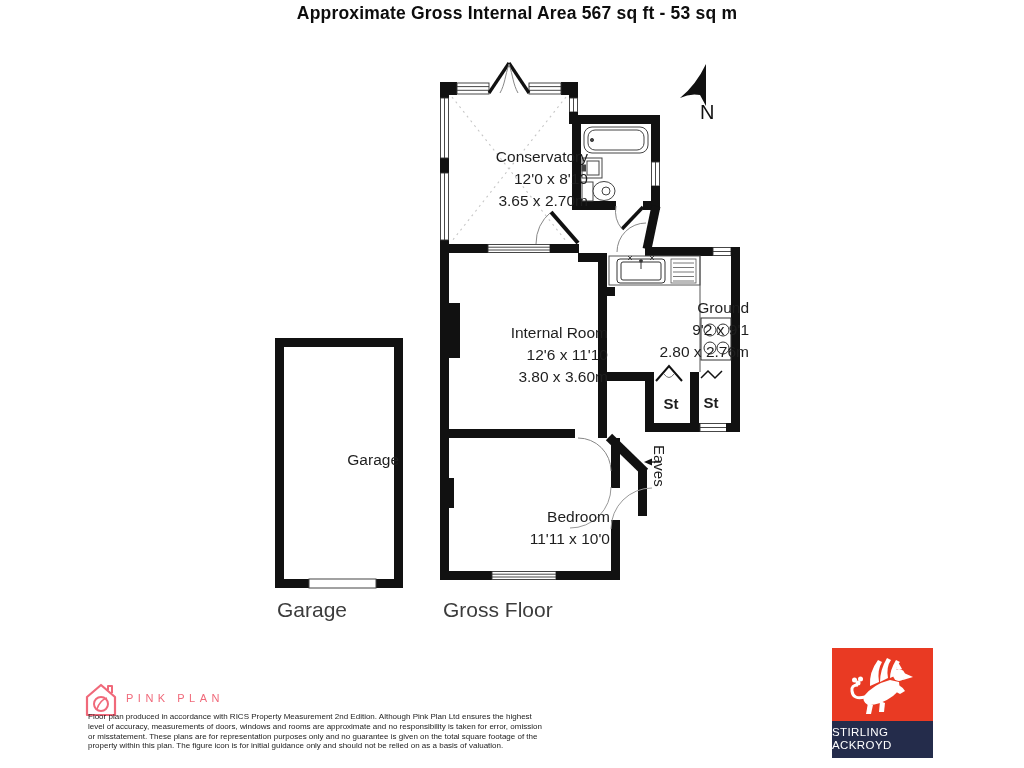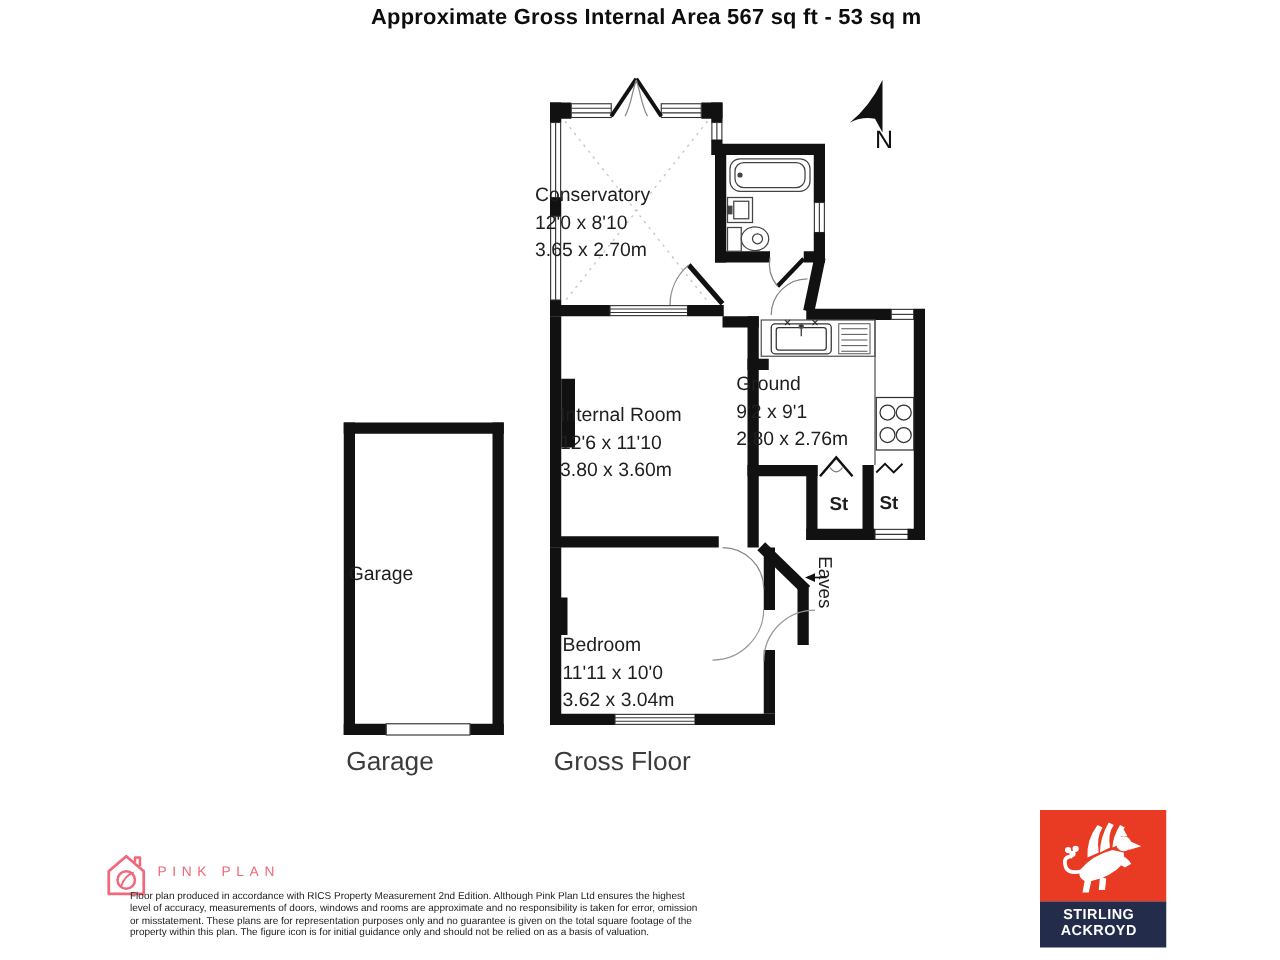--- a/index.html
+++ b/index.html
@@ -6,39 +6,39 @@
   body{
     width:1024px;height:768px;position:relative;background:#ffffff;
     font-family:"Liberation Sans", sans-serif;color:#111;overflow:hidden;
   }
   .abs{position:absolute;}
   #plan-svg{position:absolute;left:0;top:0;}
   .page-title{
     left:0;top:3px;width:1010px;text-align:center;
     font-size:17.5px;font-weight:bold;color:#0d0d0d;letter-spacing:.2px;margin-left:12px;
   }
-  .room-label{ text-align:left;font-size:15.5px;line-height:22px;color:#1e1e1e; }
+  .room-label{ text-align:right;font-size:15.5px;line-height:22px;color:#1e1e1e; }
   .small-label{ font-size:15px;color:#1e1e1e;font-weight:bold; }
   .eaves-label{
     left:651px;top:445px;height:62px;font-size:15px;color:#1e1e1e;
     writing-mode:vertical-rl;
   }
   .n-label{ left:700px;top:101px;font-size:20px;color:#111; }
   .floor-label{ font-size:21px;color:#3c3c3c; }
   .pinkplan-name{
     left:126px;top:692px;font-size:11px;font-weight:400;
     letter-spacing:4.5px;color:#F0697A;
   }
-  .disclaimer{ left:104px;top:712px;width:520px;font-size:8px;line-height:9.8px;color:#1c1c1c; }
+  .disclaimer{ left:88px;top:712px;width:520px;font-size:8px;line-height:9.8px;color:#1c1c1c; }
   .agent-logo{ left:832px;top:648px;width:101px;height:110px; }
   .agent-red{ width:101px;height:73px;background:#E93A23;position:relative; }
   .agent-navy{
     width:101px;height:37px;background:#242C4B;color:#fff;
-    text-align:center;box-sizing:border-box;padding:5px 7px 0 0;
-    font-size:11.5px;font-weight:bold;letter-spacing:.4px;line-height:13px;
+    text-align:left;box-sizing:border-box;padding:5px 7px 0 0;
+    font-size:11.5px;font-weight:normal;letter-spacing:.4px;line-height:13px;
   }
 </style>
 </head>
 <body>
 
 <svg id="plan-svg" width="1024" height="768" viewBox="0 0 1024 768">
 
   <g fill="#111">
     <rect x="275" y="338" width="128" height="9"></rect>
     <rect x="275" y="338" width="9" height="250"></rect>
@@ -246,21 +246,20 @@
 
 <div class="abs room-label" style="left:589px;top:297px;width:160px;">
   <div>Ground</div>
   <div>9'2 x 9'1</div>
   <div>2.80 x 2.76m</div>
 </div>
 
 <div class="abs room-label" style="left:450px;top:478px;width:160px;margin-top:28px;">
   <div>Bedroom</div>
   <div>11'11 x 10'0</div>
-  <div>3.62 x 3.04m</div>
 </div>
 
 <div class="abs room-label" style="left:279px;top:449px;width:120px;">Garage</div>
 
 <div class="abs small-label" style="left:657px;top:395px;width:28px;text-align:center;">St</div>
 <div class="abs small-label" style="left:697px;top:394px;width:28px;text-align:center;">St</div>
 
 <div class="abs eaves-label">Eaves</div>
 
 <div class="abs n-label">N</div>

